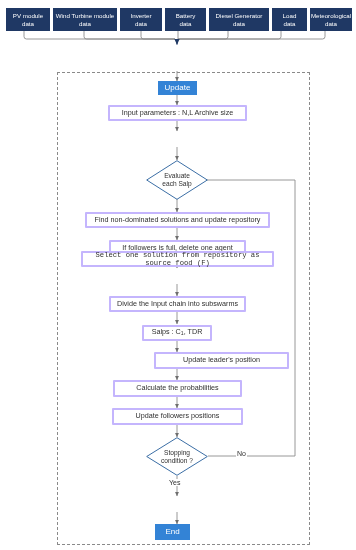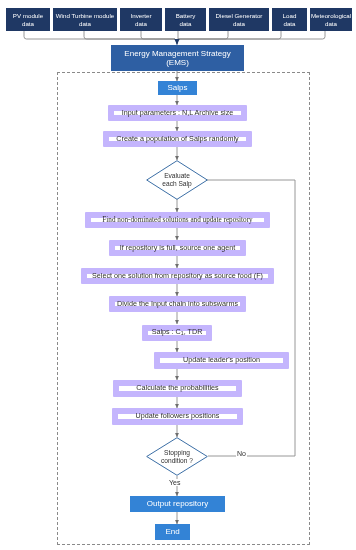--- a/index.html
+++ b/index.html
@@ -53,21 +53,21 @@
   }
   
   .term {
     background: #3383D6;
     color: #ffffff;
     font-size: 8px;
   }
   
   .proc {
     background: #ffffff;
-    border: 6px solid #c4b5fd;
+    border: 2px solid #c4b5fd;
     color: #2F2F2F;
     font-size: 7.2px;
     border-radius: 1px;
   }
   
   .diamond-wrap {
     position: absolute;
   }
   .diamond-shape {
     position: absolute;
@@ -214,60 +214,51 @@
     </span>
   </div>
 
   <div class="node src" style="left:310px; top:8px; width:42px; height:23px;">
     <span>
       <span>Meteorological</span><br>
       <span>data</span>
     </span>
   </div>
 
-  <div class="node ems" style="left:111px; top:45px; width:133px; height:26px;">
-    <span>
-      <span>Energy Management Strategy</span><br>
-      <span>(EMS)</span>
-    </span>
-  </div>
 
   <div class="node term" style="left:158px; top:81px; width:39px; height:14px;">
-    <span>Salps</span>
+    <span>Update</span>
   </div>
 
   <div class="node proc" style="left:108px; top:105px; width:139px; height:16px;">
     <span>Input parameters : N,L Archive size</span>
   </div>
 
-  <div class="node proc" style="left:103px; top:131px; width:149px; height:16px;">
-    <span>Create a population of Salps randomly</span>
-  </div>
 
   <div class="diamond-wrap" style="left:146px; top:160px; width:62px; height:40px;">
     <svg class="diamond-shape" viewBox="0 0 62 40" preserveAspectRatio="none">
       <polygon points="31,0.7 61.3,20 31,39.3 0.7,20" fill="#FFFFFF" stroke="#3B6EA5" stroke-width="1"></polygon>
     </svg>
     <div class="diamond-label">
       <span>
         <span>Evaluate</span><br>
         <span>each Salp</span>
       </span>
     </div>
   </div>
 
-  <div class="node proc" style="left:85px; top:212px; width:185px; height:16px;font-family:Liberation Serif, serif;">
+  <div class="node proc" style="left:85px; top:212px; width:185px; height:16px;">
     <span>Find non-dominated solutions and update repository</span>
   </div>
 
   <div class="node proc" style="left:109px; top:240px; width:137px; height:16px;">
-    <span>If repository is full, source one agent</span>
-  </div>
-
-  <div class="node proc" style="left:81px; top:268px; width:193px; height:16px;">
+    <span>If followers is full, delete one agent</span>
+  </div>
+
+  <div class="node proc" style="left:81px; top:251px; width:193px; height:16px;font-family:Liberation Mono, monospace;">
     <span>Select one solution from repository as source food (F)</span>
   </div>
 
   <div class="node proc" style="left:109px; top:296px; width:137px; height:16px;">
     <span>Divide the Input chain into subswarms</span>
   </div>
 
   <div class="node proc" style="left:142px; top:325px; width:70px; height:16px;">
     <span><span>Salps : C</span><sub>1</sub><span>, TDR</span></span>
   </div>
@@ -293,21 +284,18 @@
         <span>Stopping</span><br>
         <span>condition ?</span>
       </span>
     </div>
   </div>
 
   <div class="edge-label" style="left:236px; top:450px;">No</div>
 
   <div class="edge-label" style="left:168px; top:479px;">Yes</div>
 
-  <div class="node term" style="left:130px; top:496px; width:95px; height:16px;">
-    <span>Output repository</span>
-  </div>
 
   <div class="node term" style="left:155px; top:524px; width:35px; height:16px;">
     <span>End</span>
   </div>
 
 </div>
 
 </body></html>

